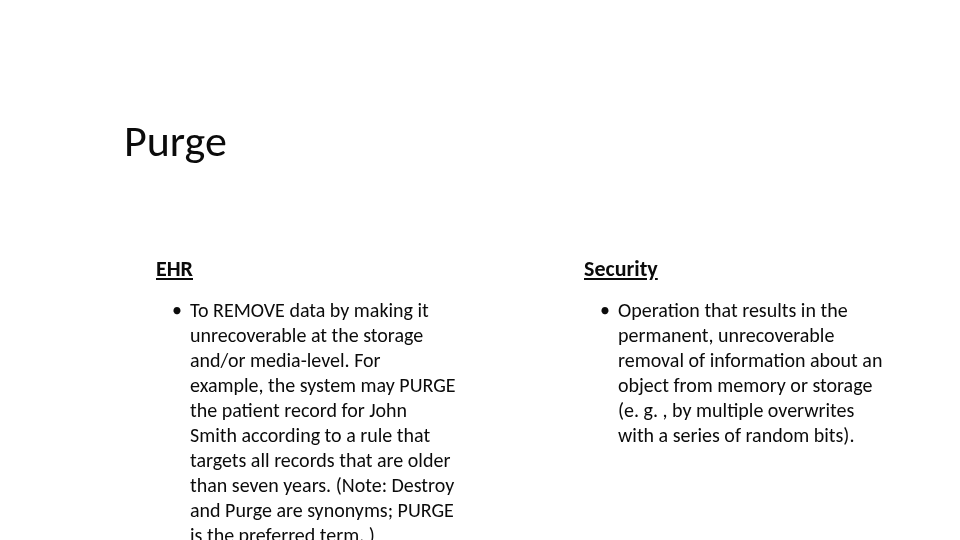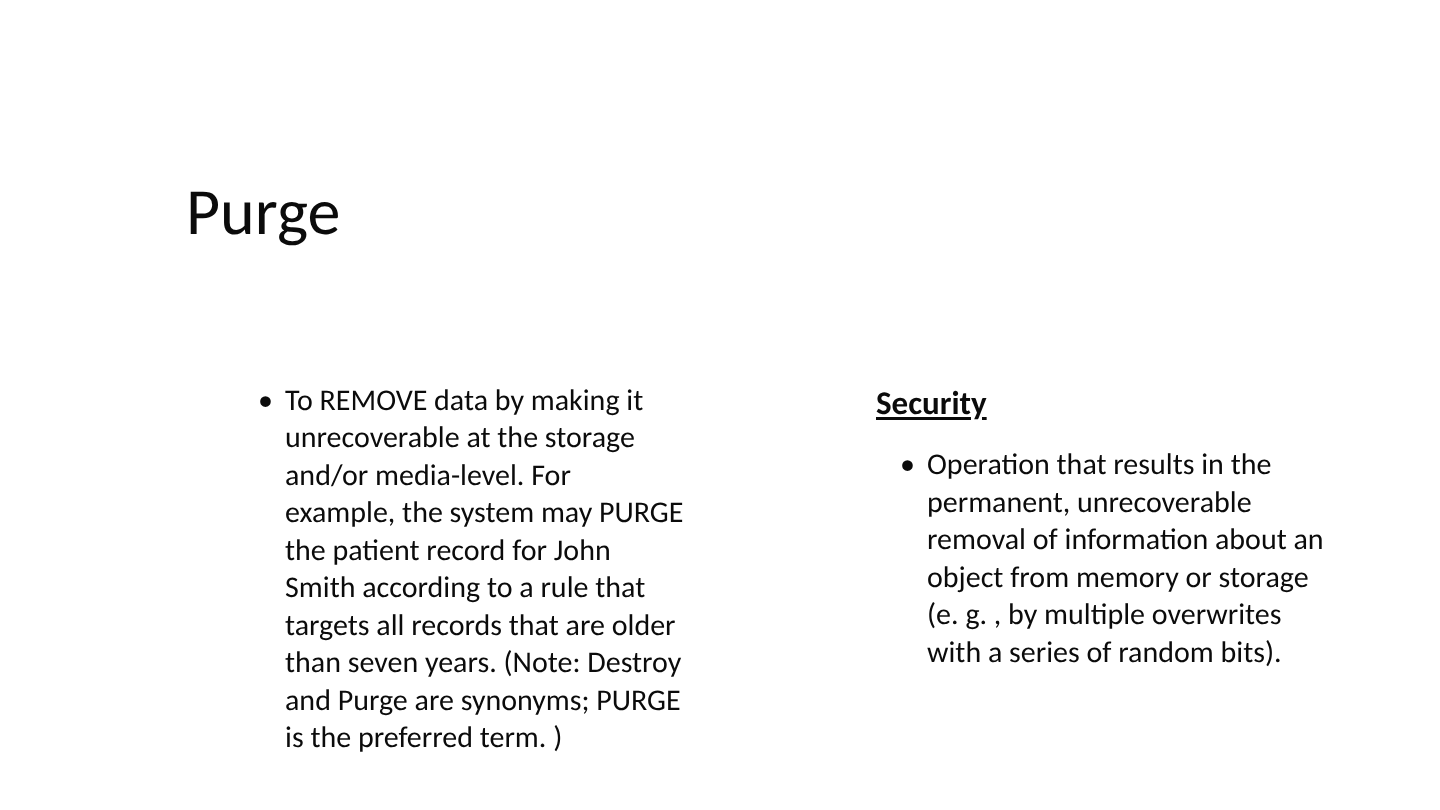--- a/index.html
+++ b/index.html
@@ -53,20 +53,21 @@
   }
 </style>
 </head>
 <body>
 
 <div class="slide">
   <h1 class="title">Purge</h1>
 
   <div class="columns">
     <div class="col">
+      <div class="section-heading">EHR</div>
       <ul>
         <li>To REMOVE data by making it unrecoverable at the storage and/or media-level. For example, the system may PURGE the patient record for John Smith according to a rule that targets all records that are older than seven years. (Note: Destroy and Purge are synonyms; PURGE is the preferred term. )</li>
       </ul>
     </div>
 
     <div class="col">
       <div class="section-heading">Security</div>
       <ul>
         <li>Operation that results in the permanent, unrecoverable removal of information about an object from memory or storage (e. g. , by multiple overwrites with a series of random bits).</li>
       </ul>

